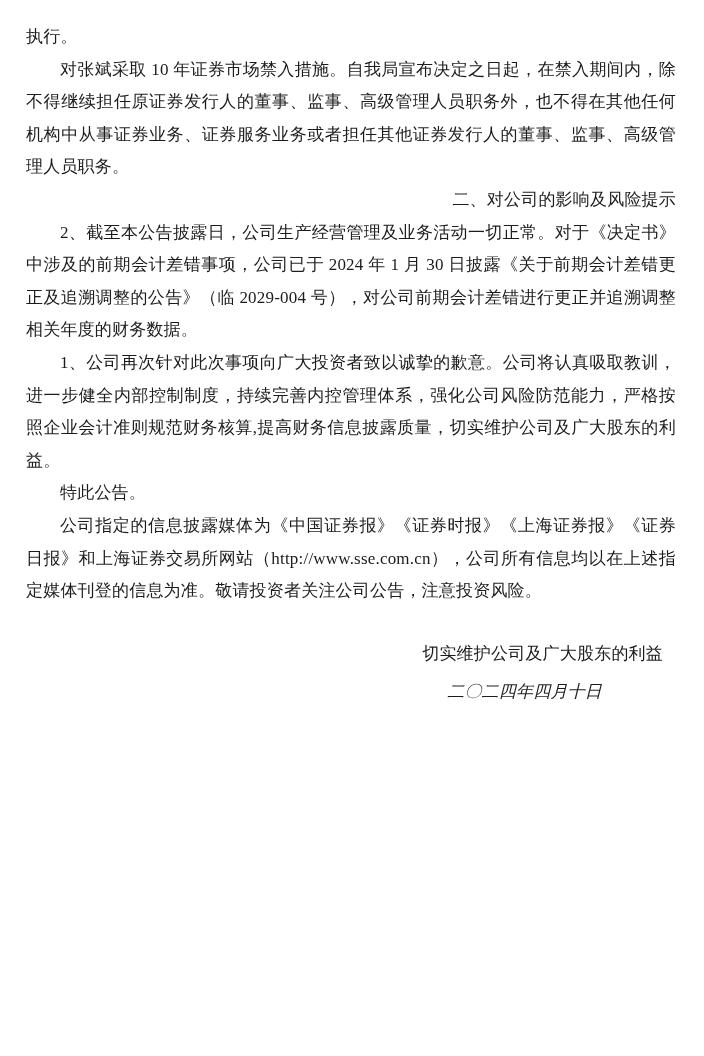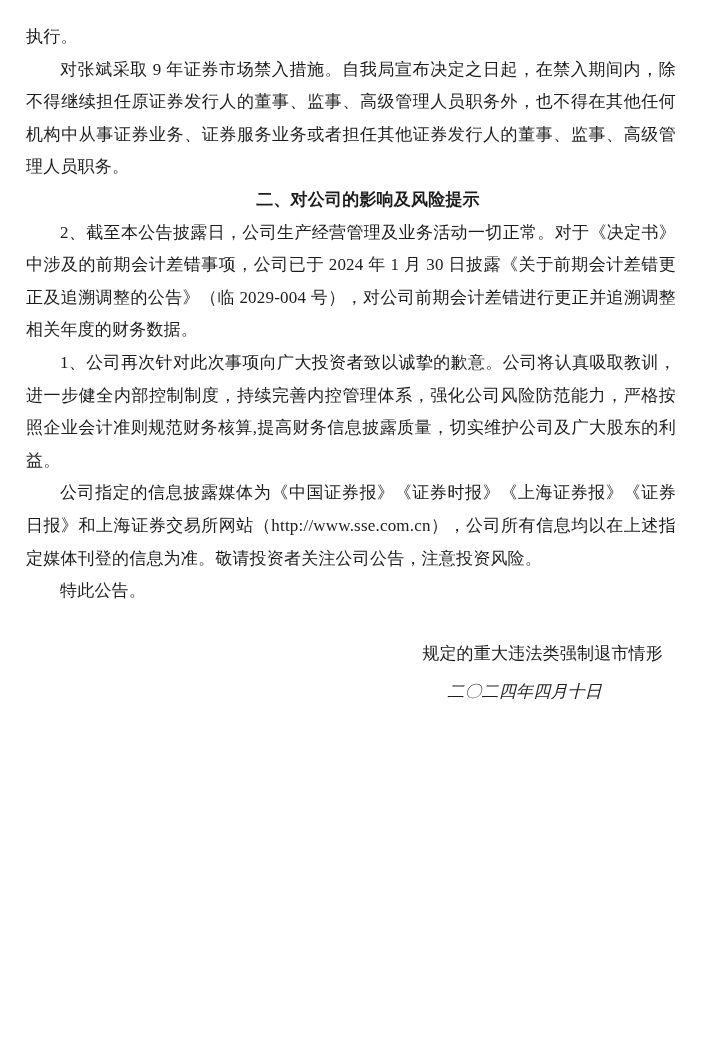--- a/index.html
+++ b/index.html
@@ -23,24 +23,24 @@
     font-size: 17px;
     line-height: 32.6px;
     text-align: justify;
     text-justify: inter-ideograph;
     letter-spacing: 0.2px;
   }
   .para { text-indent: 2em; }
   .para.no-indent { text-indent: 0; }
   .heading {
     font-size: 17px;
-    font-weight: bold;
+    font-weight: normal;
     text-indent: 2em;
     line-height: 32.6px;
-    text-align: center;
+    text-align: right;
   }
   .signature {
     margin-top: 30px;
     text-align: right;
   }
   .sig-company { padding-right: 13px; }
   .sig-date { padding-right: 74px; margin-top: 6px; font-style: italic; }
   .page-number {
     position: absolute;
     top: 1016px;
@@ -52,25 +52,25 @@
     font-family: "Liberation Serif", "DejaVu Serif", serif;
     color: #1d1d2e;
   }
 </style>
 </head>
 <body>
 
 <div class="page">
   <div class="doc-body">
     <p class="para no-indent">执行。</p>
-    <p class="para">对张斌采取 9 年证券市场禁入措施。自我局宣布决定之日起，在禁入期间内，除不得继续担任原证券发行人的董事、监事、高级管理人员职务外，也不得在其他任何机构中从事证券业务、证券服务业务或者担任其他证券发行人的董事、监事、高级管理人员职务。</p>
+    <p class="para">对张斌采取 10 年证券市场禁入措施。自我局宣布决定之日起，在禁入期间内，除不得继续担任原证券发行人的董事、监事、高级管理人员职务外，也不得在其他任何机构中从事证券业务、证券服务业务或者担任其他证券发行人的董事、监事、高级管理人员职务。</p>
     <h2 class="heading">二、对公司的影响及风险提示</h2>
     <p class="para">2、截至本公告披露日，公司生产经营管理及业务活动一切正常。对于《决定书》中涉及的前期会计差错事项，公司已于 2024 年 1 月 30 日披露《关于前期会计差错更正及追溯调整的公告》（临 2029-004 号），对公司前期会计差错进行更正并追溯调整相关年度的财务数据。</p>
     <p class="para">1、公司再次针对此次事项向广大投资者致以诚挚的歉意。公司将认真吸取教训，进一步健全内部控制制度，持续完善内控管理体系，强化公司风险防范能力，严格按照企业会计准则规范财务核算,提高财务信息披露质量，切实维护公司及广大股东的利益。</p>
+    <p class="para">特此公告。</p>
     <p class="para">公司指定的信息披露媒体为《中国证券报》《证券时报》《上海证券报》《证券日报》和上海证券交易所网站（http://www.sse.com.cn），公司所有信息均以在上述指定媒体刊登的信息为准。敬请投资者关注公司公告，注意投资风险。</p>
-    <p class="para">特此公告。</p>
     <div class="signature">
-      <p class="sig-company">规定的重大违法类强制退市情形</p>
+      <p class="sig-company">切实维护公司及广大股东的利益</p>
       <p class="sig-date">二〇二四年四月十日</p>
     </div>
   </div>
   <div class="page-number">6</div>
 </div>
 
 </body></html>

